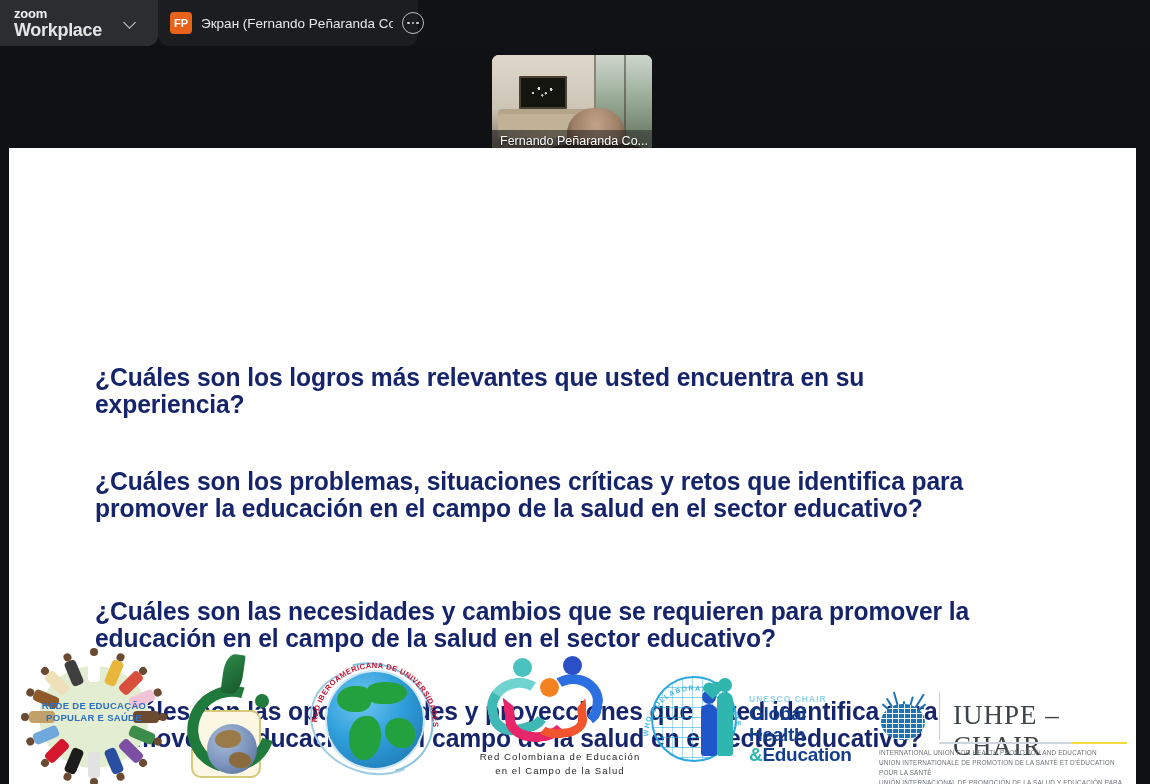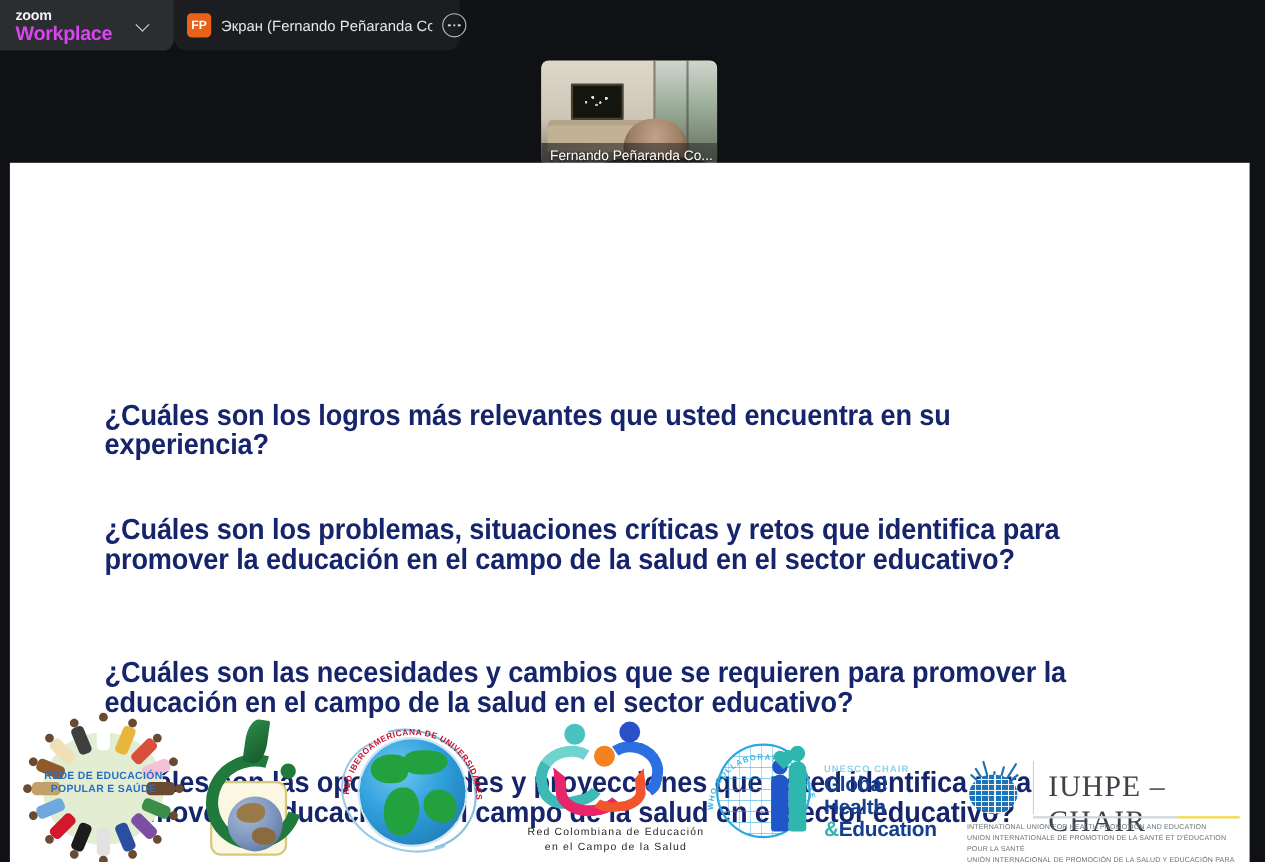--- a/index.html
+++ b/index.html
@@ -22,21 +22,21 @@
     background: #2b2d31;
     border-radius: 0 0 10px 0;
     display: flex; align-items: center;
   }
   .zoom-brand { margin-left: 14px; line-height: 1; }
   .zoom-brand .zl1 {
     display: block; color: #f2f2f3; font-size: 13px; font-weight: 700;
     letter-spacing: -0.2px; margin-bottom: 1px;
   }
   .zoom-brand .zl2 {
-    display: block; color: #d946ef; font-size: 18px; font-weight: 700;
+    display: block; color: #e5e5e5; font-size: 18px; font-weight: 700;
     letter-spacing: -0.3px;
   }
   .chev-down {
     position: absolute; right: 22px; top: 50%; transform: translateY(-50%);
     width: 12px; height: 12px;
   }
   .chev-down::before {
     content: ""; position: absolute; left: 1px; top: 1px;
     width: 8px; height: 8px;
     border-right: 1.6px solid #d4d5d8; border-bottom: 1.6px solid #d4d5d8;
@@ -458,21 +458,21 @@
               <i style="background: rgb(43, 79, 160); left: 90.8995px; top: 111.346px; margin: -13px 0px 0px -6px; transform: rotate(157.5deg);"></i>
               <i style="background: rgb(226, 226, 226); left: 71px; top: 115px; margin: -13px 0px 0px -6px; transform: rotate(180deg);"></i>
               <i style="background: rgb(28, 28, 28); left: 51.1005px; top: 111.346px; margin: -13px 0px 0px -6px; transform: rotate(202.5deg);"></i>
               <i style="background: rgb(212, 23, 44); left: 34.2304px; top: 100.941px; margin: -13px 0px 0px -6px; transform: rotate(225deg);"></i>
               <i style="background: rgb(111, 168, 220); left: 22.9583px; top: 85.3688px; margin: -13px 0px 0px -6px; transform: rotate(247.5deg);"></i>
               <i style="background: rgb(194, 160, 106); left: 19px; top: 67px; margin: -13px 0px 0px -6px; transform: rotate(270deg);"></i>
               <i style="background: rgb(142, 90, 43); left: 22.9583px; top: 48.6312px; margin: -13px 0px 0px -6px; transform: rotate(292.5deg);"></i>
               <i style="background: rgb(239, 224, 184); left: 34.2304px; top: 33.0589px; margin: -13px 0px 0px -6px; transform: rotate(315deg);"></i>
               <i style="background: rgb(63, 63, 63); left: 51.1005px; top: 22.6538px; margin: -13px 0px 0px -6px; transform: rotate(337.5deg);"></i>
             </div>
-          <div class="txt">REDE DE EDUCACIÓN
+          <div class="txt">REDE DE EDUCAÇÃO
 POPULAR E SAÚDE</div>
         </div>
 
         <div class="logo" id="logo-green">
           <div class="box"></div>
           <div class="swoosh"></div>
           <div class="globe"></div>
           <div class="leaf"></div>
           <div class="bud"></div>
         </div>

